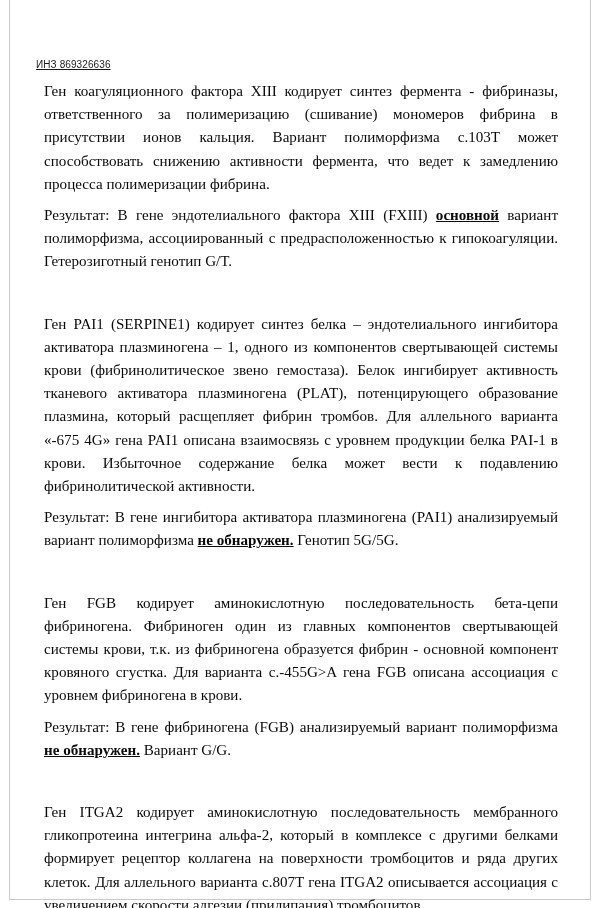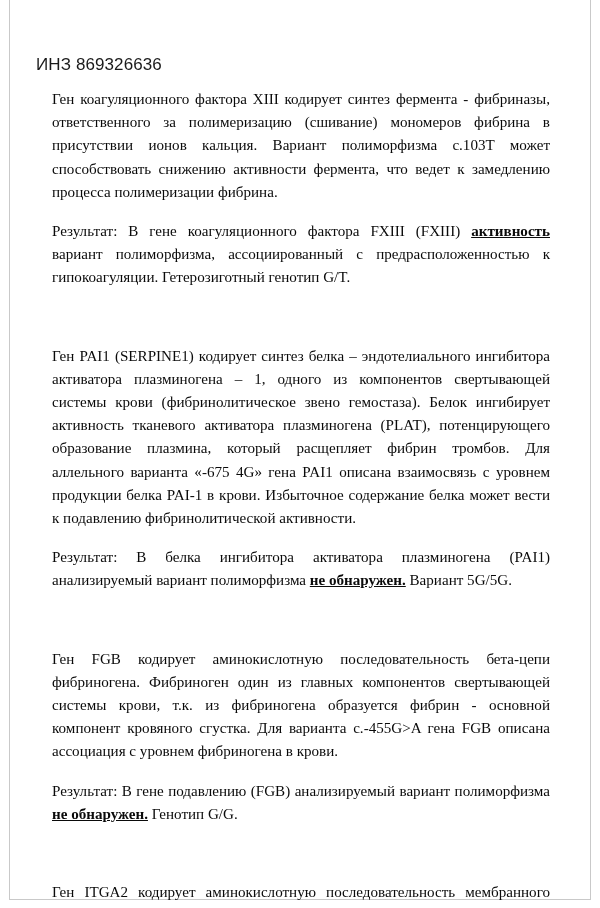--- a/index.html
+++ b/index.html
@@ -37,30 +37,31 @@
 
   .content {
     position: absolute;
     left: 36px;
     top: 58px;
     width: 530px;
   }
 
   .doc-id {
     font-family: "Liberation Sans", "DejaVu Sans", sans-serif;
-    font-size: 17px;
+    font-size: 10px;
     line-height: 14px;
     letter-spacing: 0.1px;
     color: #1a1a1a;
     margin: 0 0 2px 0;
     white-space: nowrap;
+    text-decoration: underline;
   }
 
   p.para {
-    margin: 16px;
+    margin: 8px;
     font-size: 15.1px;
     line-height: 23.2px;
     text-align: justify;
     text-justify: inter-word;
     color: #0a0a0a;
     -webkit-font-smoothing: none;
   }
 
   .gap {
     height: 23px;
@@ -79,31 +80,31 @@
 <body>
 
 <div class="page">
   <div class="page-frame"></div>
 
   <div class="content">
 
     <div class="doc-id">ИНЗ 869326636</div>
 
     <p class="para">Ген коагуляционного фактора XIII кодирует синтез фермента -  фибриназы, ответственного за полимеризацию (сшивание) мономеров фибрина в присутствии ионов кальция. Вариант полиморфизма c.103T может способствовать снижению активности фермента, что ведет к замедлению процесса полимеризации фибрина.</p>
-    <p class="para"><span class="lbl">Результат:</span><span> В гене коагуляционного фактора FXIII (FXIII) </span><span class="found">активность</span><span> вариант полиморфизма, ассоциированный с предрасположенностью к гипокоагуляции. Гетерозиготный генотип G/T.</span></p>
+    <p class="para"><span class="lbl">Результат:</span><span> В гене эндотелиального фактора XIII (FXIII) </span><span class="found">основной</span><span> вариант полиморфизма, ассоциированный с предрасположенностью к гипокоагуляции. Гетерозиготный генотип G/T.</span></p>
 
     <div class="gap"></div>
 
     <p class="para">Ген PAI1 (SERPINE1) кодирует синтез белка – эндотелиального ингибитора активатора плазминогена – 1, одного из компонентов свертывающей системы крови (фибринолитическое звено гемостаза). Белок ингибирует активность тканевого активатора плазминогена (PLAT), потенцирующего образование плазмина, который расщепляет фибрин тромбов. Для аллельного варианта «-675 4G» гена  PAI1 описана взаимосвязь с уровнем продукции белка PAI-1 в крови. Избыточное содержание белка может вести к подавлению фибринолитической активности.</p>
-    <p class="para"><span class="lbl">Результат:</span><span> В белка ингибитора активатора плазминогена (PAI1) анализируемый вариант полиморфизма </span><span class="found">не обнаружен.</span><span> Вариант 5G/5G.</span></p>
+    <p class="para"><span class="lbl">Результат:</span><span> В гене ингибитора активатора плазминогена (PAI1) анализируемый вариант полиморфизма </span><span class="found">не обнаружен.</span><span> Генотип 5G/5G.</span></p>
 
     <div class="gap"></div>
 
     <p class="para">Ген FGB кодирует аминокислотную последовательность бета-цепи фибриногена. Фибриноген один из главных компонентов свертывающей системы крови, т.к. из фибриногена образуется фибрин - основной компонент кровяного сгустка. Для варианта c.-455G&gt;A гена FGB описана ассоциация с уровнем фибриногена в крови.</p>
-    <p class="para"><span class="lbl">Результат:</span><span> В гене подавлению (FGB) анализируемый вариант полиморфизма </span><span class="found">не обнаружен.</span><span> Генотип G/G.</span></p>
+    <p class="para"><span class="lbl">Результат:</span><span> В гене фибриногена (FGB) анализируемый вариант полиморфизма </span><span class="found">не обнаружен.</span><span> Вариант G/G.</span></p>
 
     <div class="gap"></div>
 
     <p class="para">Ген ITGA2 кодирует аминокислотную последовательность мембранного гликопротеина интегрина альфа-2, который в комплексе с другими белками формирует рецептор коллагена на поверхности тромбоцитов и ряда других клеток. Для аллельного варианта c.807T гена ITGA2 описывается ассоциация с увеличением скорости адгезии (прилипания) тромбоцитов.</p>
 
     <div class="gap"></div>
 
     <p class="para">Ген тромбоцитарного рецептора фибриногена ITGB3 кодирует мембранный гликопротеин IIIa, бета-3 субъединицу рецепторного комплекса IIb/IIIa. Описано, что вариант полиморфизма c.1565C может влиять на функциональную активность тромбоцитарного рецептора фибриногена, и, соответственно, на агрегацию тромбоцитов в сторону повышения.</p>
 
   </div>

